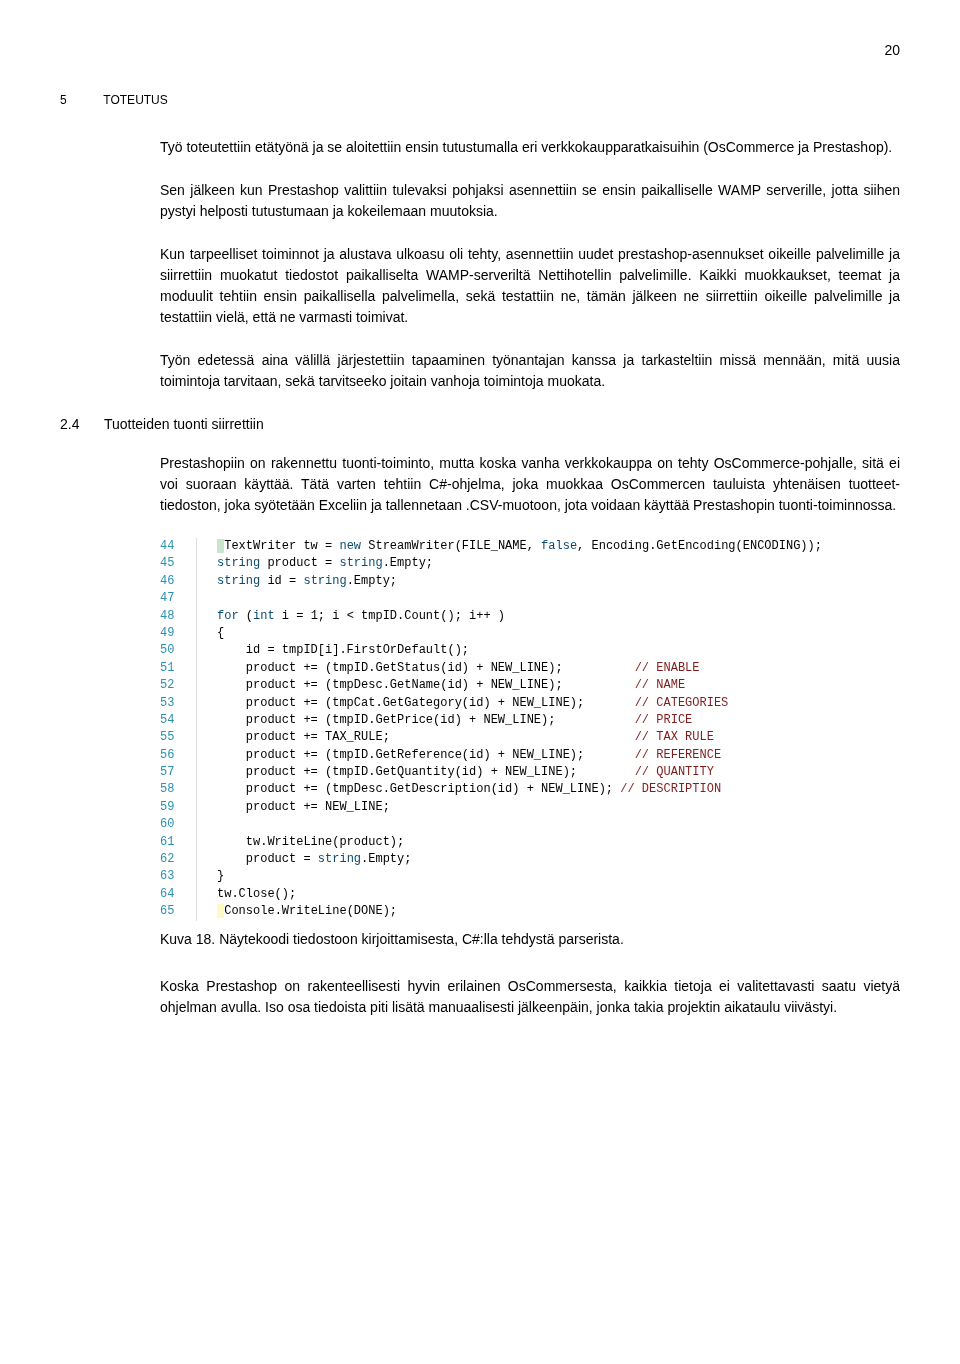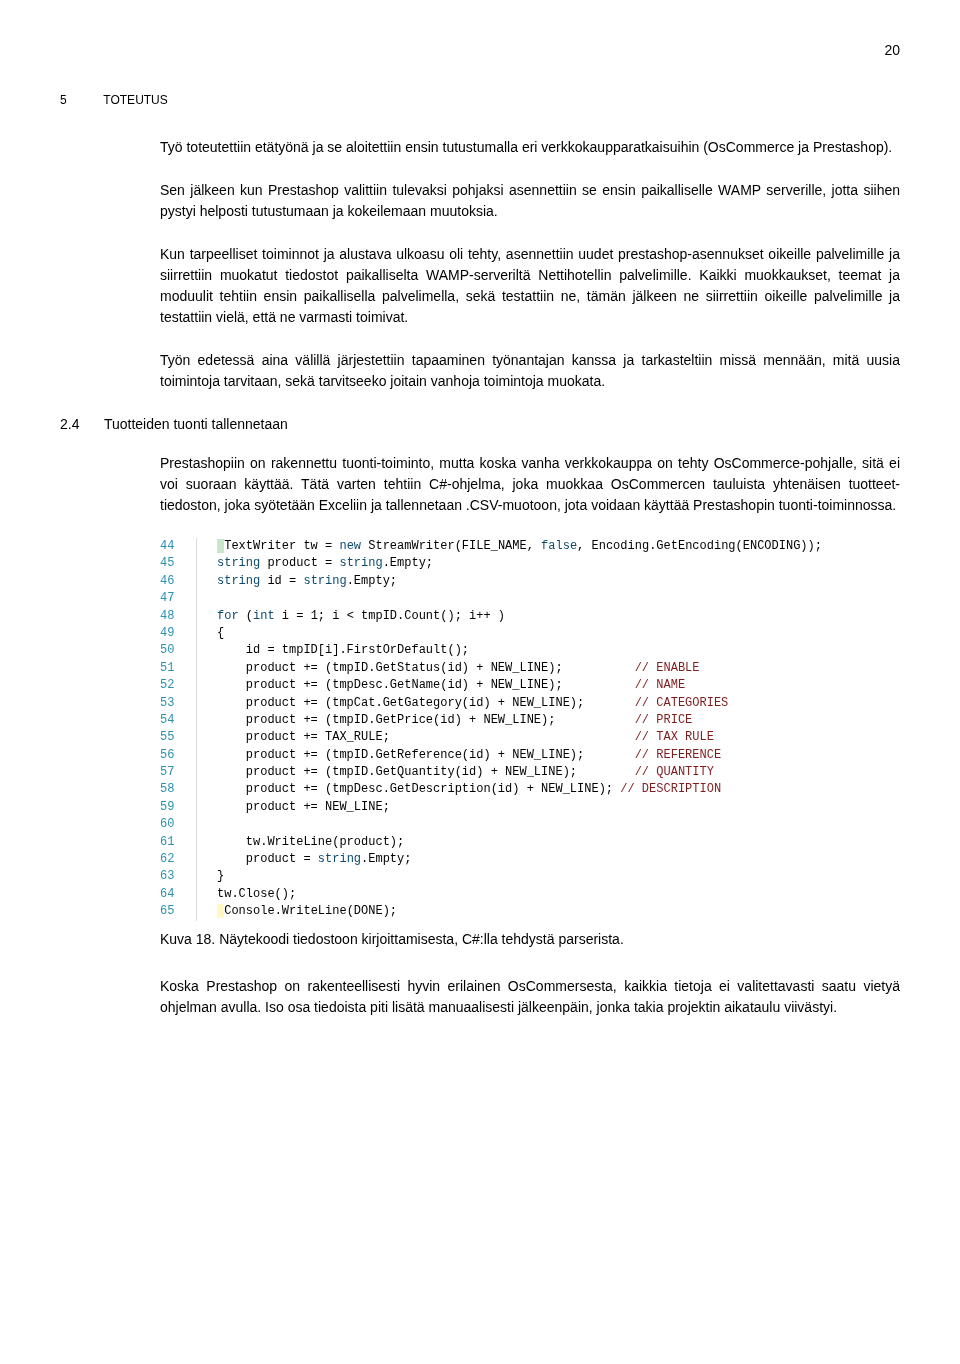--- a/index.html
+++ b/index.html
@@ -78,21 +78,21 @@
   <span class="sec-title">TOTEUTUS</span>
 </h2>
 
 <div class="body-block">Työ toteutettiin etätyönä ja se aloitettiin ensin tutustumalla eri verkkokaupparatkaisuihin (OsCommerce ja Prestashop).</div>
 <div class="body-block">Sen jälkeen kun Prestashop valittiin tulevaksi pohjaksi asennettiin se ensin paikalliselle WAMP serverille, jotta siihen pystyi helposti tutustumaan ja kokeilemaan muutoksia.</div>
 <div class="body-block">Kun tarpeelliset toiminnot ja alustava ulkoasu oli tehty, asennettiin uudet prestashop-asennukset oikeille palvelimille ja siirrettiin muokatut tiedostot paikalliselta WAMP-serveriltä Nettihotellin palvelimille. Kaikki muokkaukset, teemat ja moduulit tehtiin ensin paikallisella palvelimella, sekä testattiin ne, tämän jälkeen ne siirrettiin oikeille palvelimille ja testattiin vielä, että ne varmasti toimivat.</div>
 <div class="body-block">Työn edetessä aina välillä järjestettiin tapaaminen työnantajan kanssa ja tarkasteltiin missä mennään, mitä uusia toimintoja tarvitaan, sekä tarvitseeko joitain vanhoja toimintoja muokata.</div>
 
 <h3 class="subsection">
   <span class="sec-num">2.4</span>
-  <span class="sec-title">Tuotteiden tuonti tallennetaan</span>
+  <span class="sec-title">Tuotteiden tuonti siirrettiin</span>
 </h3>
 
 <div class="body-block">Prestashopiin on rakennettu tuonti-toiminto, mutta koska vanha verkkokauppa on tehty OsCommerce-pohjalle, sitä ei voi suoraan käyttää. Tätä varten tehtiin C#-ohjelma, joka muokkaa OsCommercen tauluista yhtenäisen tuotteet-tiedoston, joka syötetään Exceliin ja tallennetaan .CSV-muotoon, jota voidaan käyttää Prestashopin tuonti-toiminnossa.</div>
 
 <div class="code-block" id="code"><div><span class="gutter">44</span><span style="background:#c8e6c9;">&nbsp;</span><span class="type">TextWriter</span> tw = <span class="kw">new</span> <span class="type">StreamWriter</span>(FILE_NAME, <span class="kw">false</span>, <span class="type">Encoding</span>.GetEncoding(ENCODING));</div><div><span class="gutter">45</span><span class="kw">string</span> product = <span class="kw">string</span>.Empty;</div><div><span class="gutter">46</span><span class="kw">string</span> id = <span class="kw">string</span>.Empty;</div><div><span class="gutter">47</span></div><div><span class="gutter">48</span><span class="kw">for</span> (<span class="kw">int</span> i = 1; i &lt; tmpID.Count(); i++ )</div><div><span class="gutter">49</span>{</div><div><span class="gutter">50</span>    id = tmpID[i].FirstOrDefault();</div><div><span class="gutter">51</span>    product += (tmpID.GetStatus(id) + NEW_LINE);          <span class="cm">// ENABLE</span></div><div><span class="gutter">52</span>    product += (tmpDesc.GetName(id) + NEW_LINE);          <span class="cm">// NAME</span></div><div><span class="gutter">53</span>    product += (tmpCat.GetGategory(id) + NEW_LINE);       <span class="cm">// CATEGORIES</span></div><div><span class="gutter">54</span>    product += (tmpID.GetPrice(id) + NEW_LINE);           <span class="cm">// PRICE</span></div><div><span class="gutter">55</span>    product += TAX_RULE;                                  <span class="cm">// TAX RULE</span></div><div><span class="gutter">56</span>    product += (tmpID.GetReference(id) + NEW_LINE);       <span class="cm">// REFERENCE</span></div><div><span class="gutter">57</span>    product += (tmpID.GetQuantity(id) + NEW_LINE);        <span class="cm">// QUANTITY</span></div><div><span class="gutter">58</span>    product += (tmpDesc.GetDescription(id) + NEW_LINE); <span class="cm">// DESCRIPTION</span></div><div><span class="gutter">59</span>    product += NEW_LINE;</div><div><span class="gutter">60</span></div><div><span class="gutter">61</span>    tw.WriteLine(product);</div><div><span class="gutter">62</span>    product = <span class="kw">string</span>.Empty;</div><div><span class="gutter">63</span>}</div><div><span class="gutter">64</span>tw.Close();</div><div><span class="gutter">65</span><span style="background:#fff9c4;">&nbsp;</span><span class="type">Console</span>.WriteLine(DONE);</div></div>
 
 <div class="fig-caption">Kuva 18. Näytekoodi tiedostoon kirjoittamisesta, C#:lla tehdystä parserista.</div>
 
 <div class="body-block">Koska Prestashop on rakenteellisesti hyvin erilainen OsCommersesta, kaikkia tietoja ei valitettavasti saatu vietyä ohjelman avulla. Iso osa tiedoista piti lisätä manuaalisesti jälkeenpäin, jonka takia projektin aikataulu viivästyi.</div>
 

